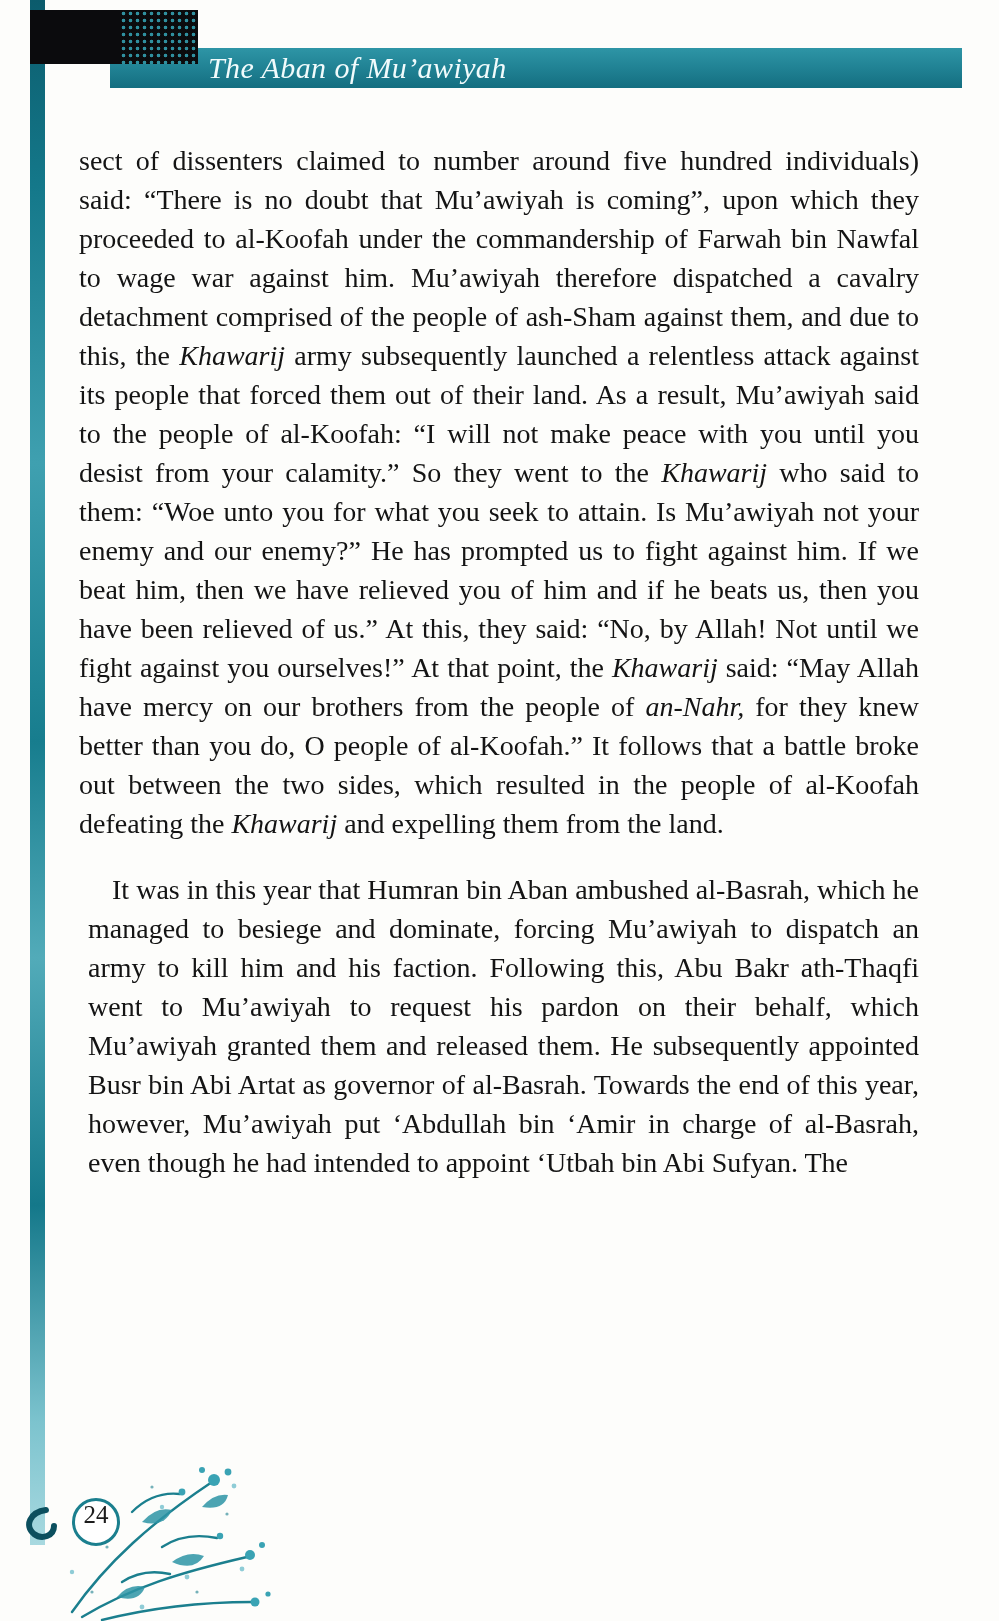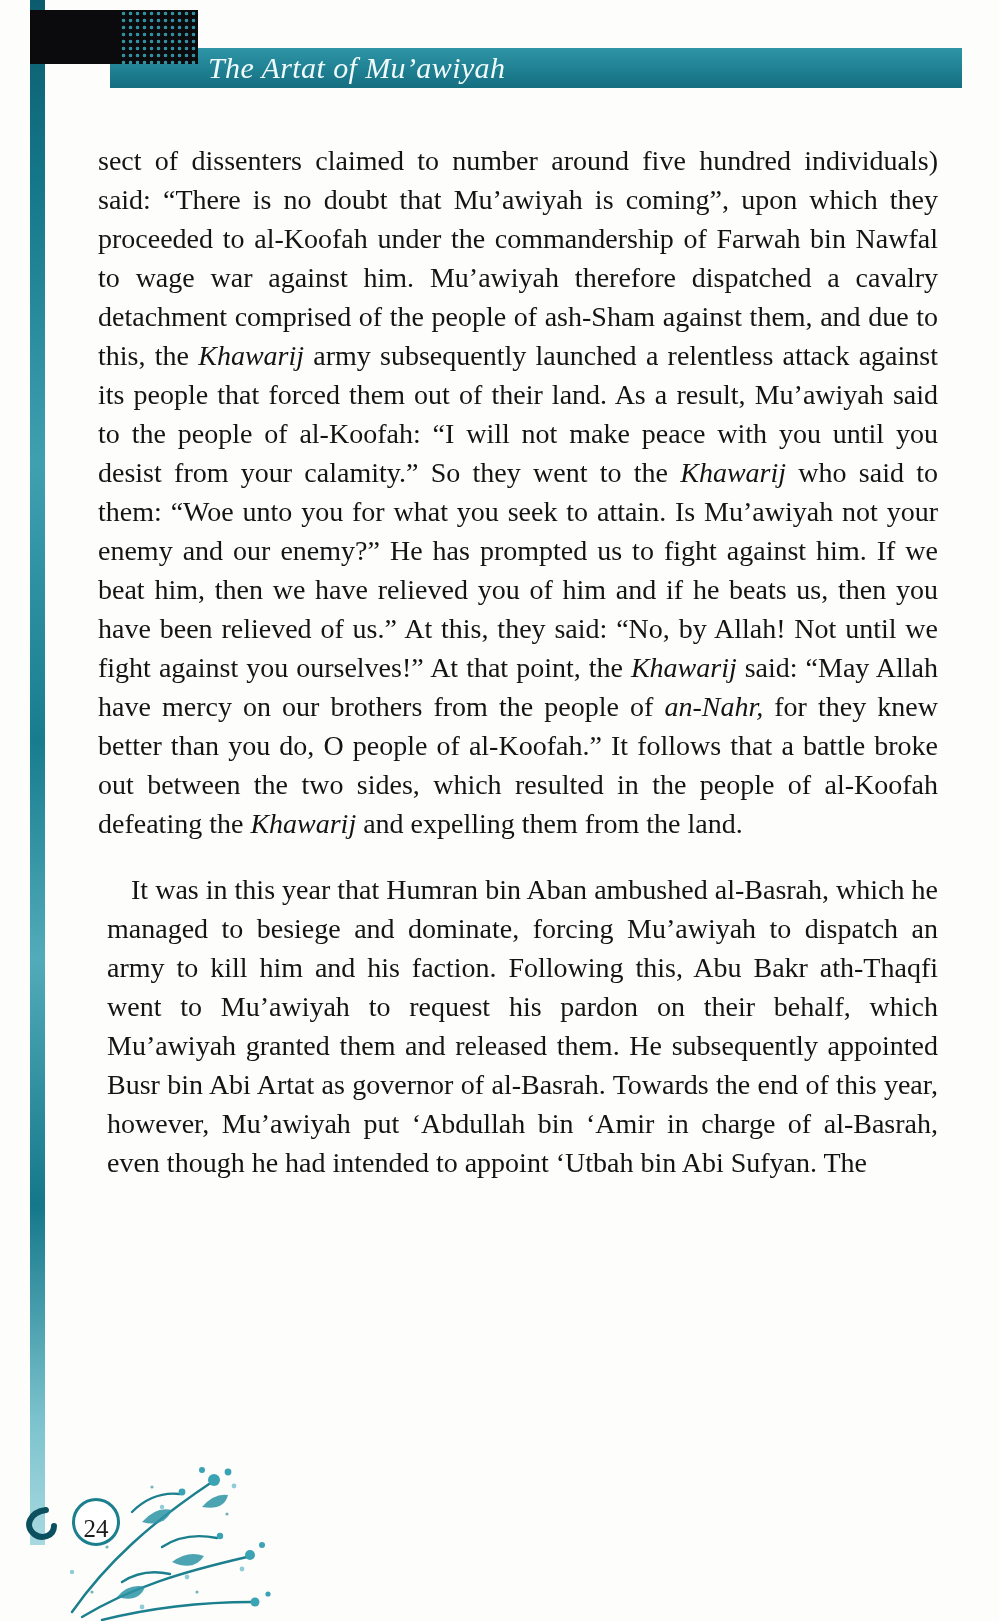--- a/index.html
+++ b/index.html
@@ -62,21 +62,21 @@
     color: #f1fbfc;
     font-style: italic;
     font-size: 30px;
     letter-spacing: 0.4px;
     white-space: nowrap;
   }
 
   
   .textblock {
     position: absolute;
-    left: 98px;
+    left: 79px;
     top: 141px;
     width: 840px;
     font-size: 28px;
     line-height: 39px;
     color: #141414;
     text-align: justify;
   }
   .para { margin: 0 0 27px 0; }
   .para.indent { text-indent: 24px; margin-left: 9px; }
   .para i { font-style: italic; }
@@ -95,38 +95,38 @@
   .page-badge {
     position: absolute;
     left: 72px;
     top: 1498px;
     width: 48px;
     height: 48px;
     border: 3px solid #1b7f8e;
     border-radius: 50%;
     background: #ffffff;
     display: flex;
-    align-items: flex-end;
+    align-items: flex-start;
     justify-content: center;
     font-size: 25px;
     color: #1c1c1c;
     z-index: 4;
   }
 </style>
 </head>
 <body>
 
 <div class="left-bar"></div>
 
 <div class="black-bar">
   <div class="halftone"></div>
 </div>
 
 <div class="banner">
-  <span class="title">The Artat of Mu’awiyah</span>
+  <span class="title">The Aban of Mu’awiyah</span>
 </div>
 
 <div class="textblock" id="paragraphs">
     <p class="para"><span>sect of dissenters claimed to number around five hundred individuals) said: “There is no doubt that Mu’awiyah is coming”, upon which they proceeded to al-Koofah under the commandership of Farwah bin Nawfal to wage war against him. Mu’awiyah therefore dispatched a cavalry detachment comprised of the people of ash-Sham against them, and due to this, the </span><i>Khawarij</i><span> army subsequently launched a relentless attack against its people that forced them out of their land. As a result, Mu’awiyah said to the people of al-Koofah: “I will not make peace with you until you desist from your calamity.” So they went to the </span><i>Khawarij</i><span> who said to them: “Woe unto you for what you seek to attain. Is Mu’awiyah not your enemy and our enemy?” He has prompted us to fight against him. If we beat him, then we have relieved you of him and if he beats us, then you have been relieved of us.” At this, they said: “No, by Allah! Not until we fight against you ourselves!” At that point, the </span><i>Khawarij</i><span> said: “May Allah have mercy on our brothers from the people of </span><i>an-Nahr,</i><span> for they knew better than you do, O people of al-Koofah.” It follows that a battle broke out between the two sides, which resulted in the people of al-Koofah defeating the </span><i>Khawarij</i><span> and expelling them from the land.</span></p>
     <p class="para indent"><span>It was in this year that Humran bin Aban ambushed al-Basrah, which he managed to besiege and dominate, forcing Mu’awiyah to dispatch an army to kill him and his faction. Following this, Abu Bakr ath-Thaqfi went to Mu’awiyah to request his pardon on their behalf, which Mu’awiyah granted them and released them. He subsequently appointed Busr bin Abi Artat as governor of al-Basrah. Towards the end of this year, however, Mu’awiyah put ‘Abdullah bin ‘Amir in charge of al-Basrah, even though he had intended to appoint ‘Utbah bin Abi Sufyan. The</span></p>
   </div>
 
 <svg class="ornament" viewBox="0 0 280 169" xmlns="http://www.w3.org/2000/svg">
 
   <path d="M34 58 C 18 60, 12 74, 22 82 C 30 88, 42 84, 42 74" fill="none" stroke="#0c4f5e" stroke-width="6" stroke-linecap="round"></path>

